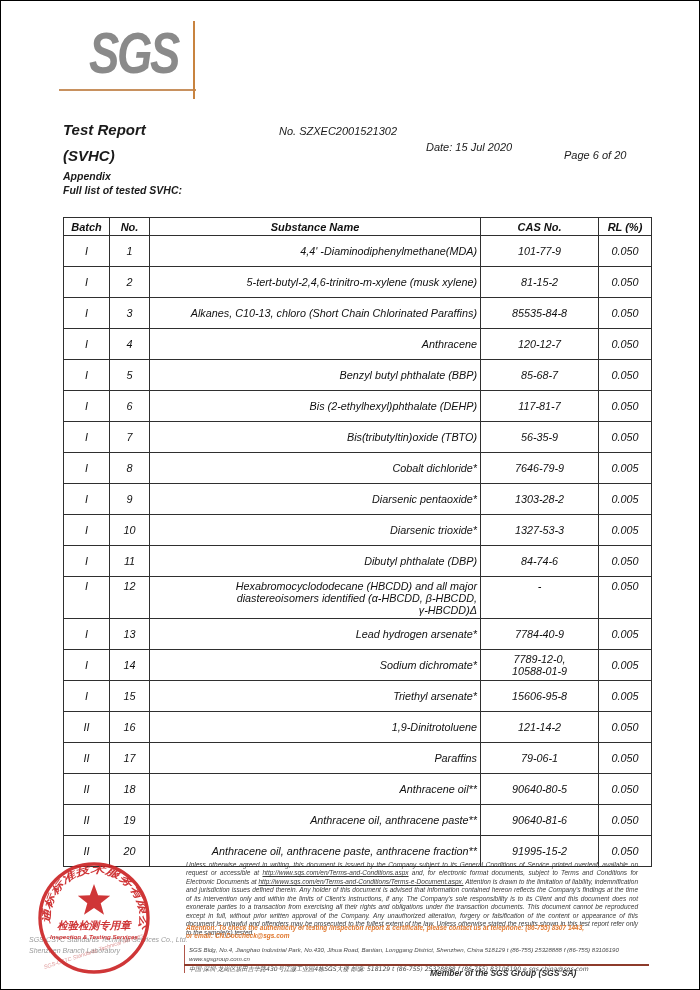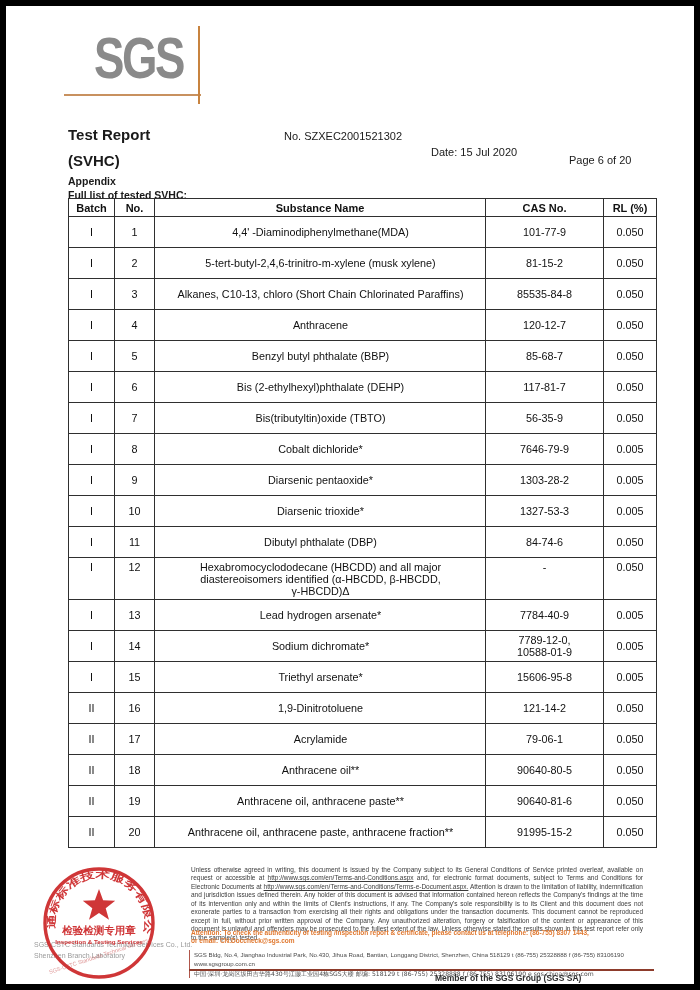--- a/index.html
+++ b/index.html
@@ -1,46 +1,46 @@
 <!DOCTYPE html>
 <html><head>
 <meta charset="utf-8">
 <style>
   html,body{margin:0;padding:0;background:#fff;}
   .page{
     position:relative;width:700px;height:990px;background:#fff;
     font-family:"Liberation Sans","DejaVu Sans",sans-serif;color:#1a1a1a;
-    box-sizing:border-box;border:6px solid #000000;overflow:hidden;
+    box-sizing:border-box;border:1px solid #000000;overflow:hidden;font-style:italic;
   }
   
   .logo-wrap{position:absolute;left:58px;top:22px;width:150px;height:80px;}
   .logo-text{
     position:absolute;left:30px;top:2px;font-size:57px;font-weight:bold;color:#8a8a8a;
     letter-spacing:-3px;transform:scaleX(.80);transform-origin:left top;line-height:1;
   }
   .logo-hline{position:absolute;left:0;top:66px;width:137px;height:2px;background:#c8915f;}
   .logo-vline{position:absolute;left:134px;top:-2px;width:2px;height:78px;background:#c8833f;}
   
   .report-title{position:absolute;left:62px;top:120px;font-size:15px;font-weight:bold;}
   .report-subtitle{position:absolute;left:62px;top:146px;font-size:15px;font-weight:bold;}
   .report-no{position:absolute;left:245px;top:124px;font-size:11px;padding-left:33px;}
   .report-date{position:absolute;left:425px;top:124px;font-size:11px;margin-top:16px;}
   .report-page{position:absolute;left:563px;top:124px;font-size:11px;margin-top:24px;}
   .appendix-line1{position:absolute;left:62px;top:169px;font-size:10.5px;font-weight:bold;}
   .appendix-line2{position:absolute;left:62px;top:183px;font-size:10.5px;font-weight:bold;}
   
   .svhc-table{
-    position:absolute;left:62px;top:192px;width:588px;border-collapse:collapse;
+    position:absolute;left:62px;top:216px;width:588px;border-collapse:collapse;
     table-layout:fixed;font-size:10.8px;color:#111;
   }
   .svhc-table th,.svhc-table td{border:1.4px solid #2f2f2f;vertical-align:middle;padding:2px 3px;}
   .svhc-table th{font-weight:bold;font-size:11px;height:15px;padding:1px 2px;}
   .svhc-table td{height:26px;}
   .col-batch,.col-no,.col-cas,.col-rl{text-align:center;}
-  .col-name{text-align:center;padding-left:4px !important;white-space:pre-line;}
+  .col-name{text-align:right;padding-left:4px !important;white-space:pre-line;}
   .col-cas{white-space:pre-line;}
   .svhc-table tr.multiline td{vertical-align:top;padding-top:3px;}
   
   .disclaimer{
     position:absolute;left:185px;top:860px;width:452px;font-size:6.5px;line-height:1.3;
     color:#3a3a3a;text-align:justify;
   }
   .attention{
     position:absolute;left:185px;top:923px;width:460px;font-size:6.5px;line-height:1.3;
     color:#e0782f;font-weight:bold;white-space:pre-line;
@@ -206,21 +206,21 @@
         <tr>
           <td class="col-batch">II</td>
           <td class="col-no">16</td>
           <td class="col-name">1,9-Dinitrotoluene</td>
           <td class="col-cas">121-14-2</td>
           <td class="col-rl">0.050</td>
         </tr>
         <tr>
           <td class="col-batch">II</td>
           <td class="col-no">17</td>
-          <td class="col-name">Acrylamide</td>
+          <td class="col-name">Paraffins</td>
           <td class="col-cas">79-06-1</td>
           <td class="col-rl">0.050</td>
         </tr>
         <tr>
           <td class="col-batch">II</td>
           <td class="col-no">18</td>
           <td class="col-name">Anthracene oil**</td>
           <td class="col-cas">90640-80-5</td>
           <td class="col-rl">0.050</td>
         </tr>

